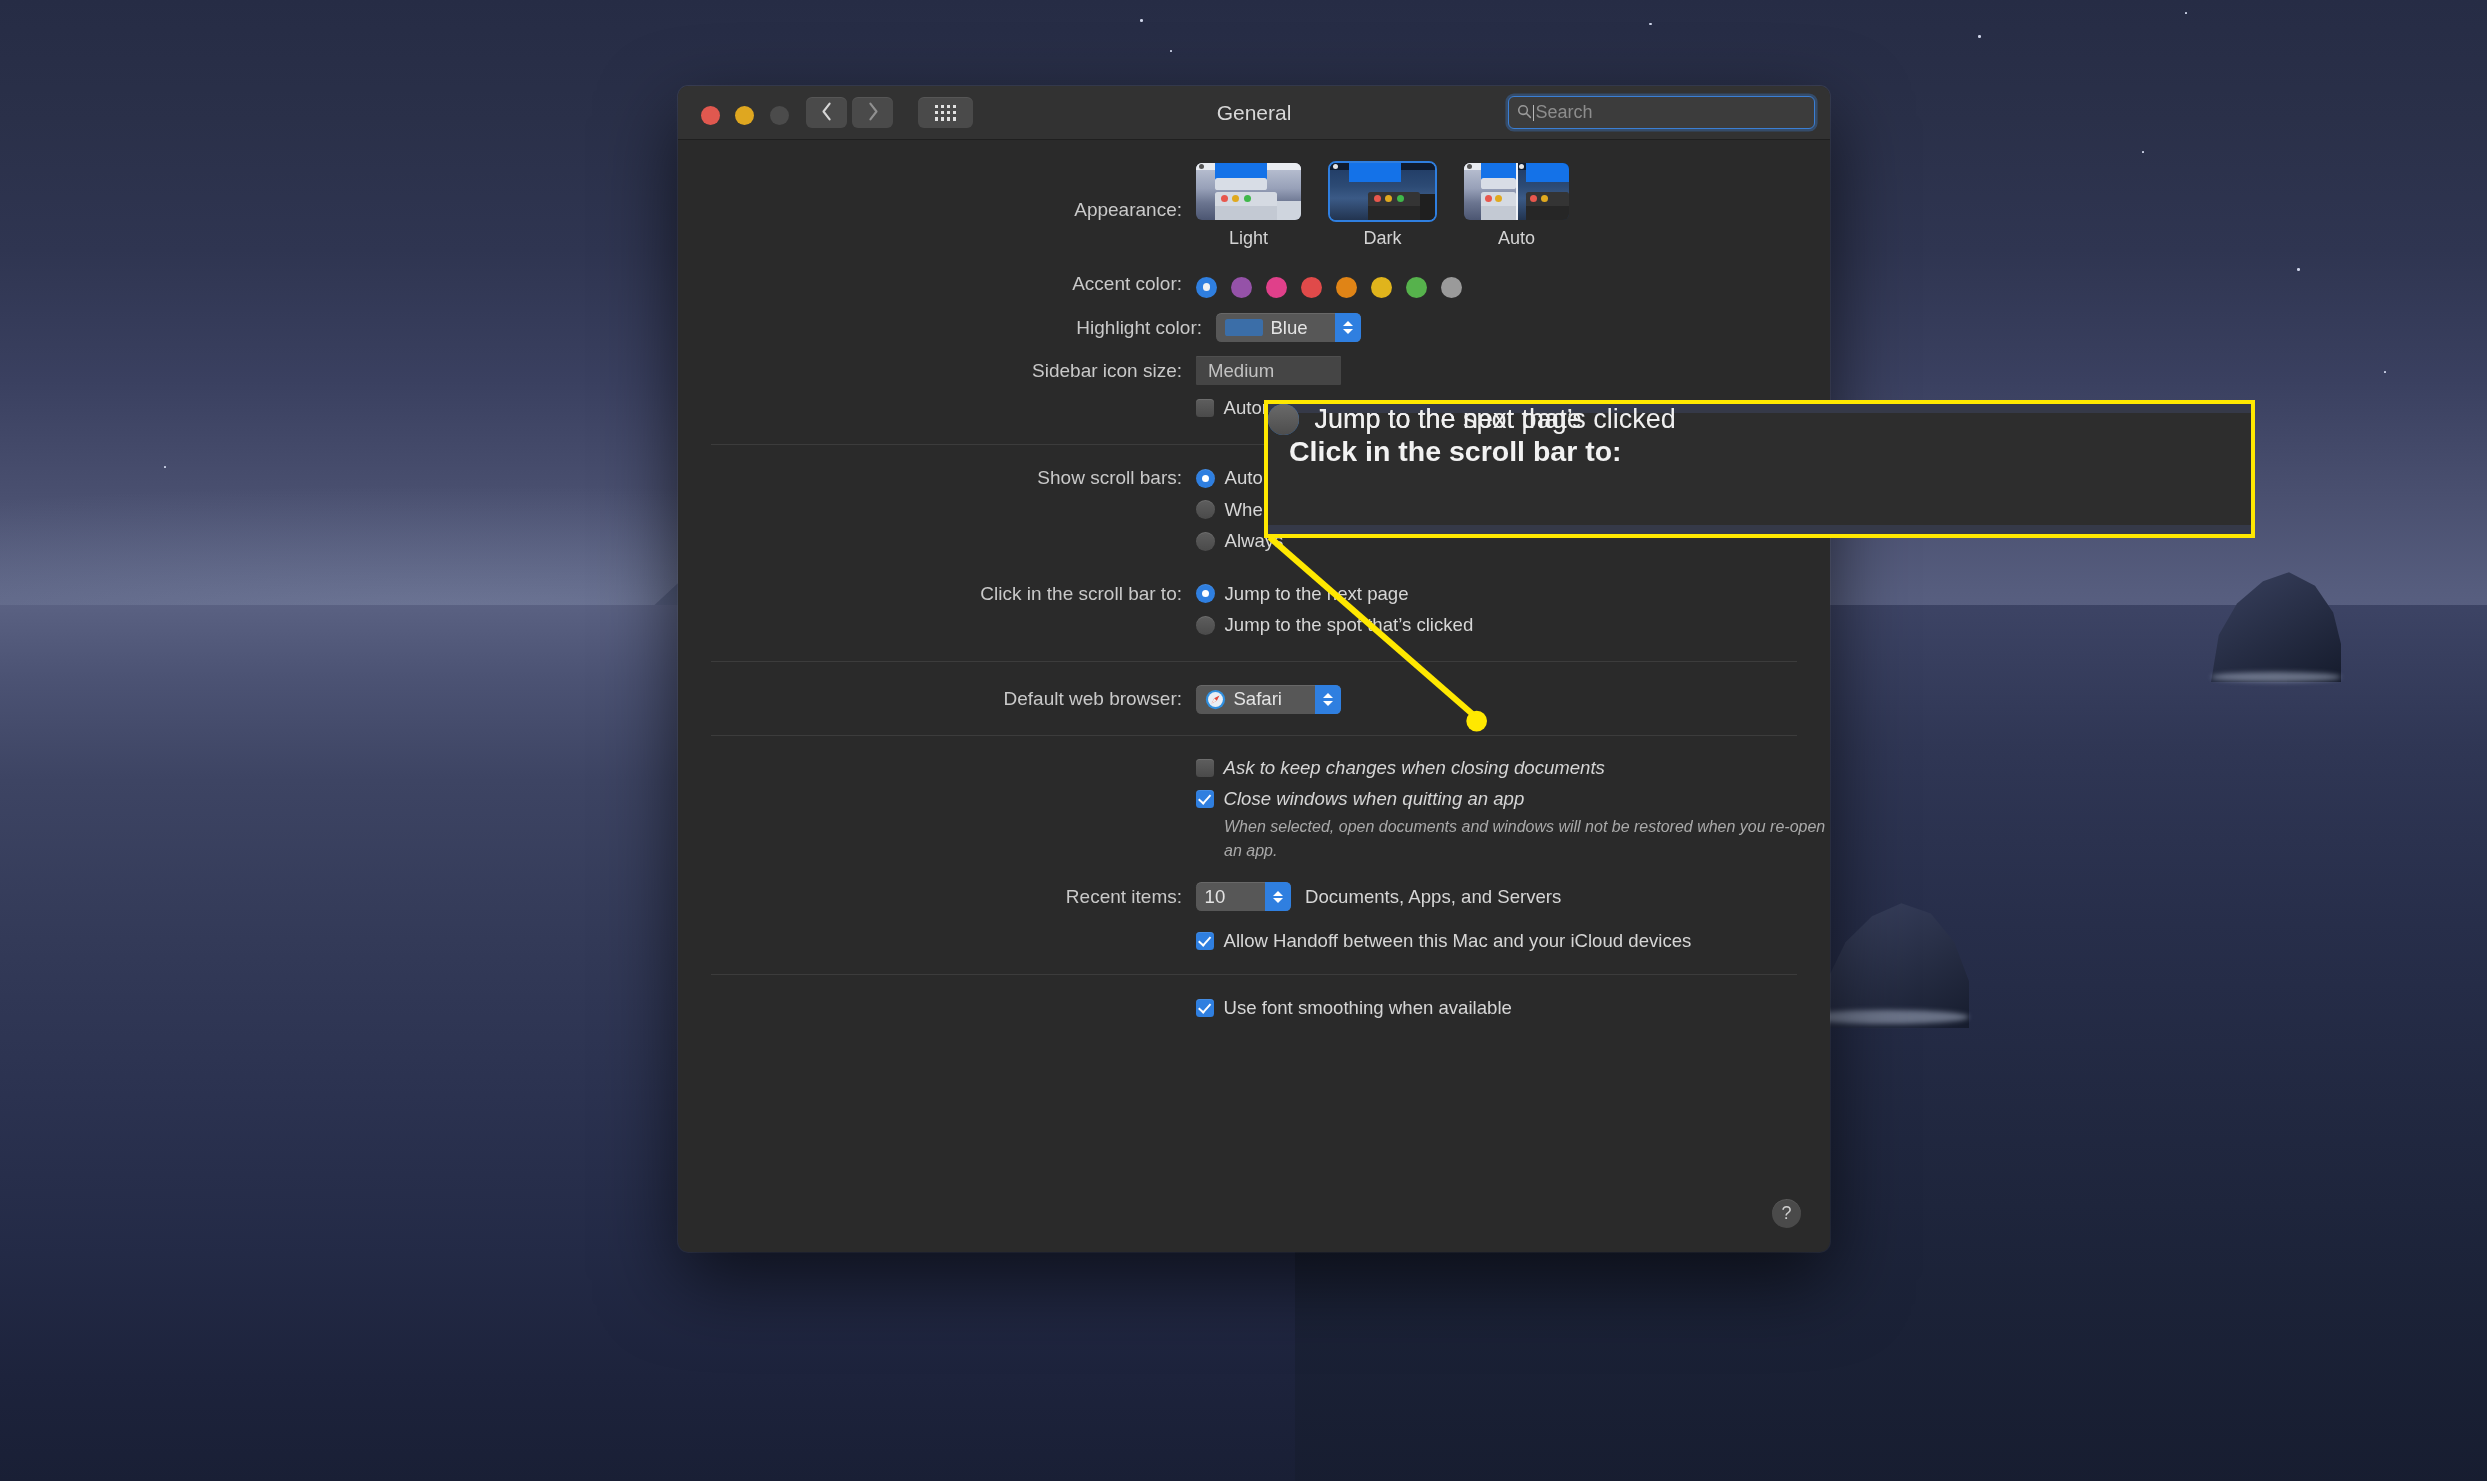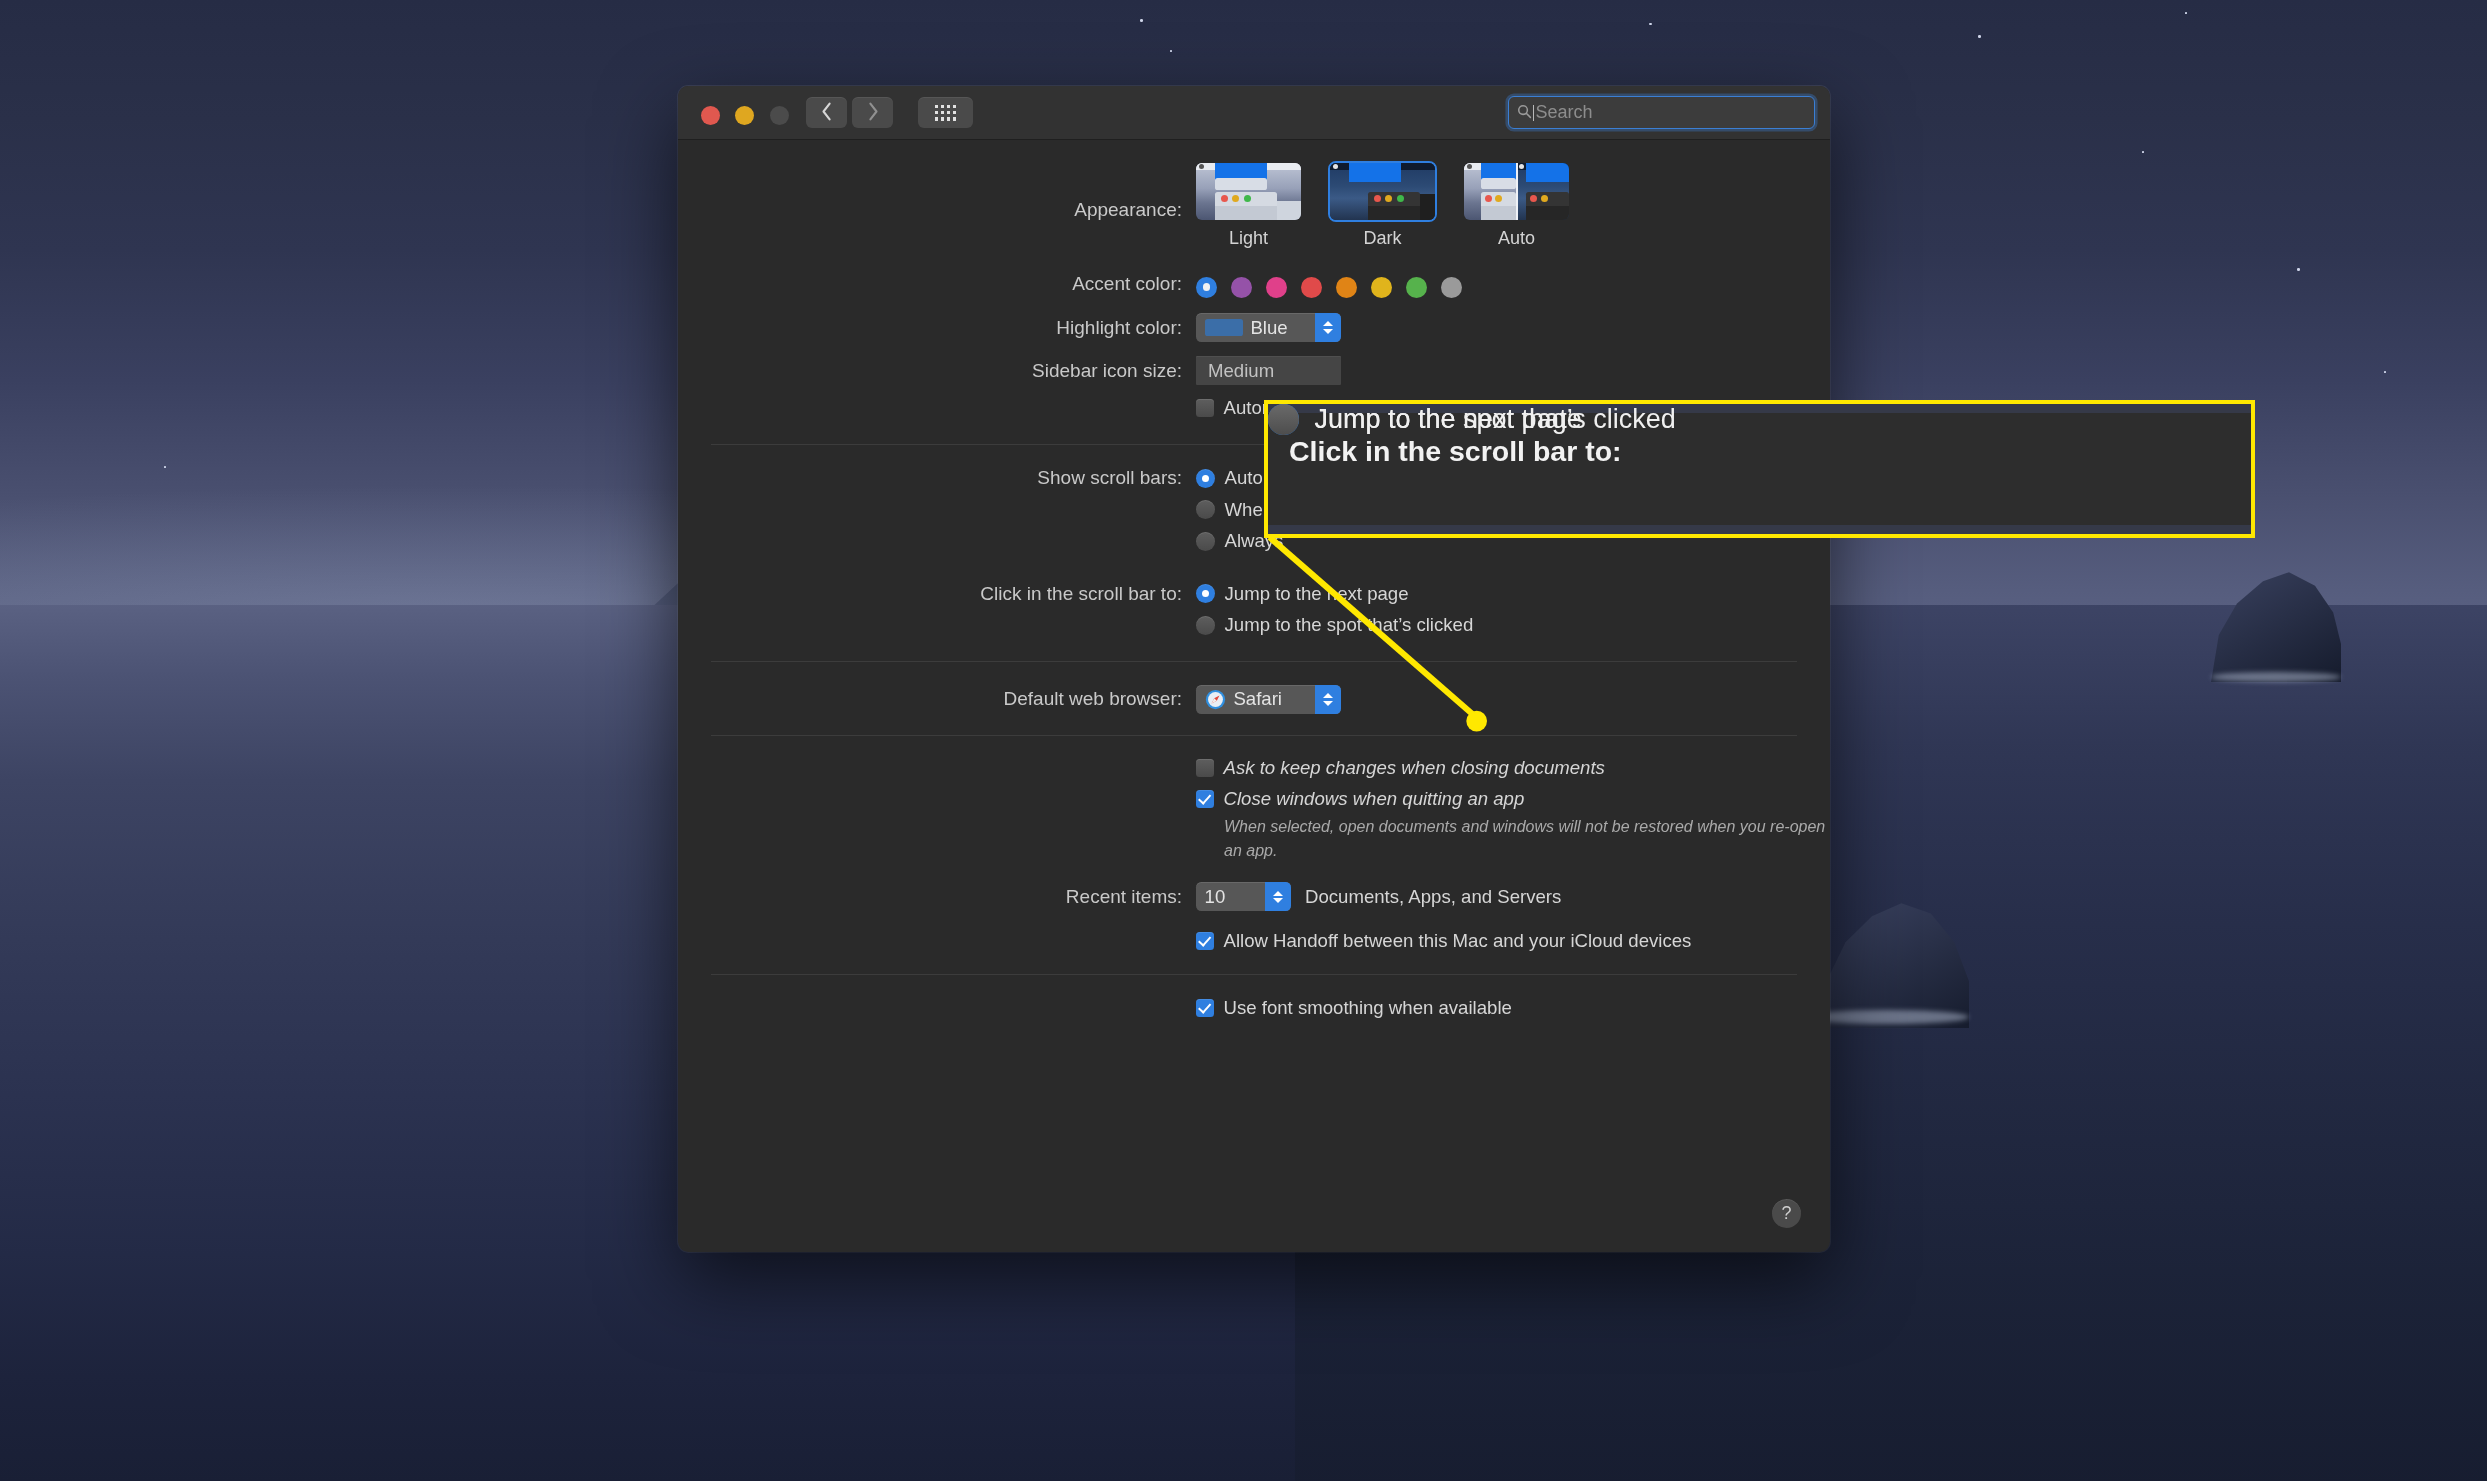--- a/index.html
+++ b/index.html
@@ -345,20 +345,21 @@
           <i></i>
           <i></i>
           <i></i>
           <i></i>
           <i></i>
           <i></i>
           <i></i>
       </span>
     </div>
 
+    <div class="win-title">General</div>
 
     <div class="searchwrap">
       <div class="searchbox">
         <span>
           <svg viewBox="0 0 17 17">
               <circle cx="7" cy="7" r="5" fill="none" stroke="#9a9a9a" stroke-width="1.8"></circle>
               <path d="M11 11 L15.5 15.5" stroke="#9a9a9a" stroke-width="1.8" stroke-linecap="round"></path>
             </svg>
         </span>
         <span class="caret"></span>
@@ -448,21 +449,21 @@
           <span class="sw" style="background:#e0408a;"></span>
           <span class="sw" style="background:#e04a4a;"></span>
           <span class="sw" style="background:#e08416;"></span>
           <span class="sw" style="background:#e0b41c;"></span>
           <span class="sw" style="background:#56b24c;"></span>
           <span class="sw" style="background:#9a9a9a;"></span>
         </div>
       </div>
     </div>
 
-    <div class="row" style="padding-top:15.5px;">
+    <div class="row" style="padding-top:15.5px;margin-left:20px;">
       <div class="label" style="padding-top:3.5px;">Highlight color:</div>
       <div class="fieldcol">
         <div class="popup" style="width:145px;">
           <span class="colorchip"></span>
           <span>Blue</span>
           <span class="stepper">
             <i class="chev up"></i>
               <i class="chev down"></i>
           </span>
         </div>

